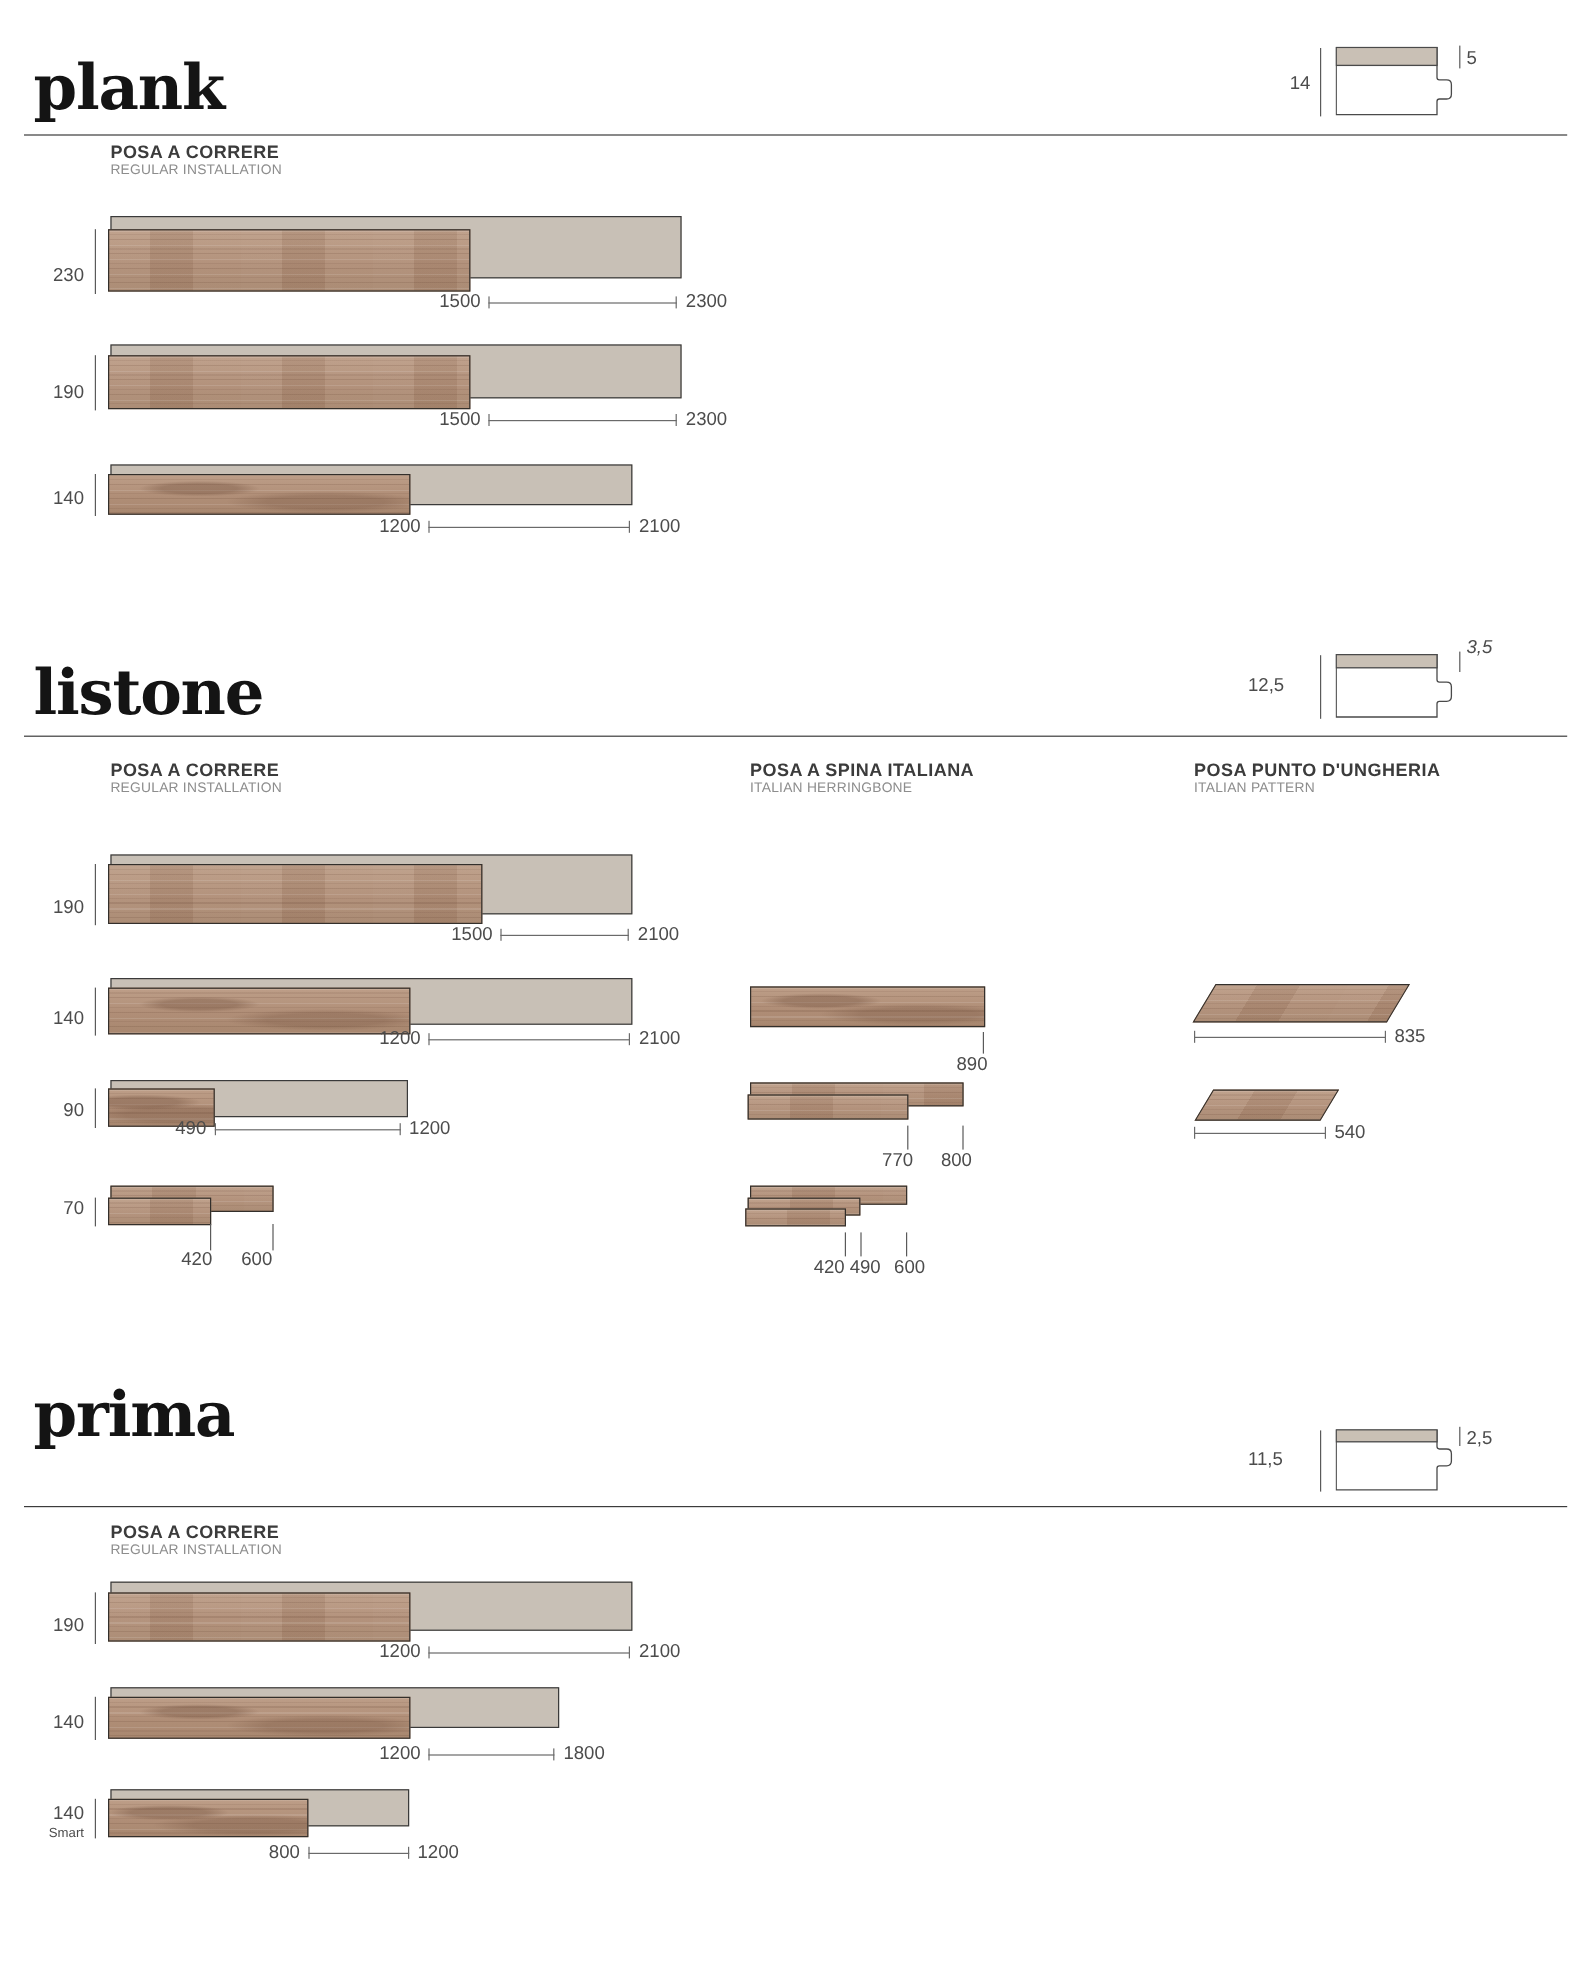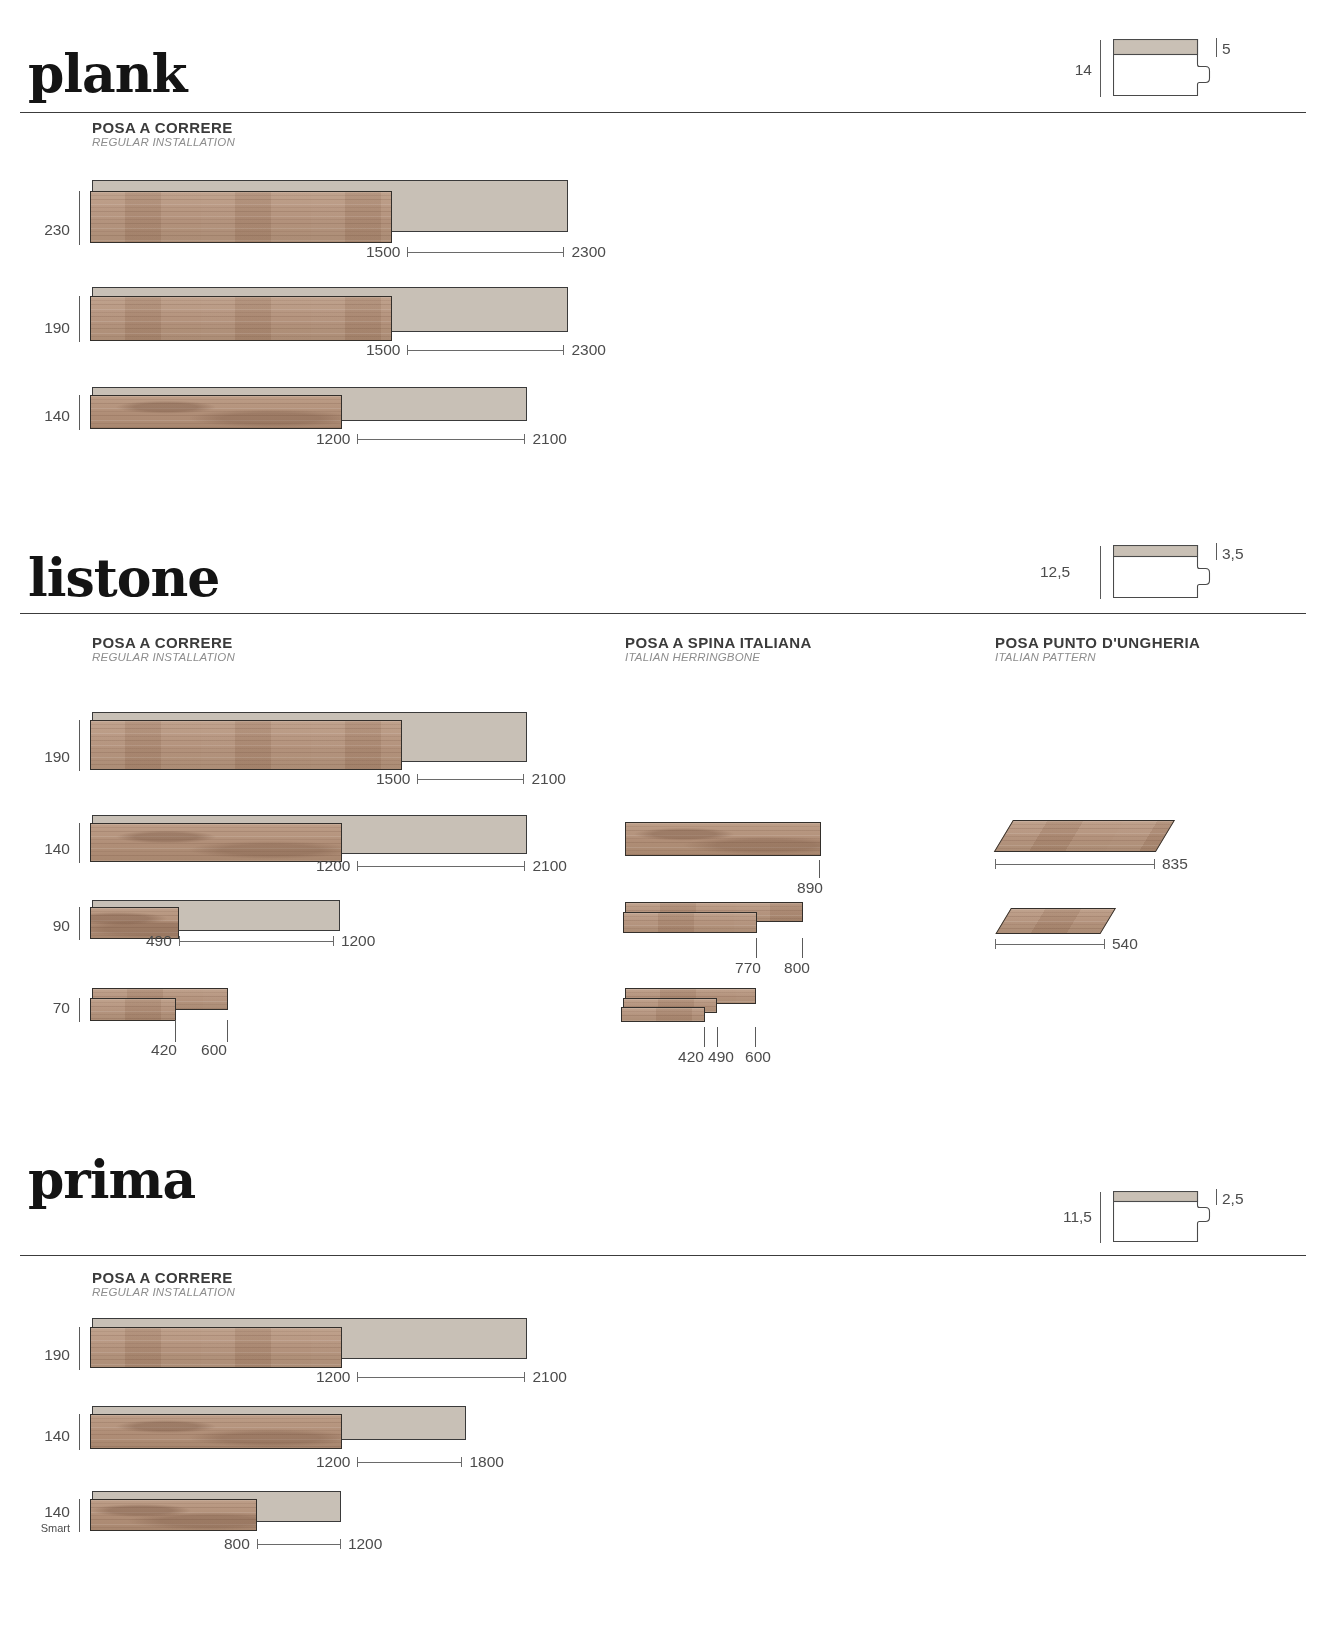--- a/index.html
+++ b/index.html
@@ -4,21 +4,21 @@
 <style>
   html,body{margin:0;padding:0;background:#ffffff;}
   body{font-family:"Liberation Sans", sans-serif;}
   #page{position:relative;width:1326px;height:1636px;background:#fff;overflow:hidden;}
 
   .title{position:absolute;font-family:"DejaVu Serif", serif;font-weight:bold;
          font-size:52px;line-height:1.0;color:#141414;letter-spacing:-1px;}
   .rule{position:absolute;left:20px;width:1286px;border-top:1.6px solid #3c3c3c;}
 
   .head1{position:absolute;font-size:15px;font-weight:bold;color:#3b3b3b;letter-spacing:.4px;}
-  .head2{position:absolute;font-size:11.5px;color:#8d8d8d;letter-spacing:.2px;font-style:italic;}
+  .head2{position:absolute;font-size:11.5px;color:#8d8d8d;letter-spacing:.2px;}
 
   .ghost{position:absolute;background:#c8c0b6;border:1px solid #3a3a3a;box-sizing:border-box;}
 
   .wood{position:absolute;box-sizing:border-box;border:1px solid #332f2b;background-color:#b19078;
     background-image:
       repeating-linear-gradient(180deg, rgba(255,255,255,.12) 0 1px, rgba(255,255,255,0) 1px 3px,
         rgba(94,60,43,.10) 3px 4px, rgba(0,0,0,0) 4px 7px, rgba(94,60,43,.16) 7px 8px, rgba(0,0,0,0) 8px 12px),
       repeating-linear-gradient(90deg, rgba(255,255,255,.05) 0 34px, rgba(80,48,34,.07) 34px 70px,
         rgba(255,255,255,.04) 70px 110px),
       linear-gradient(180deg,#bd9e88 0%,#b08e77 55%,#a8876f 100%);}
@@ -99,21 +99,21 @@
     <div class="title" style="left:28px;top:552px;">listone</div>
     <div class="rule" style="top:613px;"></div>
 
     <span class="num" style="left:1040px;top:564px;width:52px;text-align:left;">12,5</span>
     <div class="vtick" style="left:1100px;top:546px;height:53px;"></div>
     <svg width="102" height="54" style="position:absolute;left:1113px;top:545px;">
       <path d="M0.5 0.5 H84.5 V21.5 Q84.5 23.5 86.5 23.5 H92.5 Q96.5 23.5 96.5 27.5 V35.5 Q96.5 39.5 92.5 39.5 H86.5 Q84.5 39.5 84.5 41.5 V52.5 H0.5 Z" fill="#ffffff" stroke="#4a4a4a" stroke-width="1.1"></path>
       <rect x="0.5" y="0.5" width="84" height="11" fill="#c9c0b5" stroke="#4a4a4a" stroke-width="1.1"></rect>
     </svg>
     <div class="vtick" style="left:1216px;top:543px;height:17px;"></div>
-    <span class="num" style="left:1222px;top:546px;">3,5</span>
+    <span class="num" style="left:1222px;top:532px;font-style:italic;">3,5</span>
 
     <div class="head1" style="left:92px;top:634px;">POSA A CORRERE</div>
     <div class="head2" style="left:92px;top:651px;">REGULAR INSTALLATION</div>
     <div class="head1" style="left:625px;top:634px;">POSA A SPINA ITALIANA</div>
     <div class="head2" style="left:625px;top:651px;">ITALIAN HERRINGBONE</div>
     <div class="head1" style="left:995px;top:634px;">POSA PUNTO D'UNGHERIA</div>
     <div class="head2" style="left:995px;top:651px;">ITALIAN PATTERN</div>
 
     <div class="ghost" style="left:92px;top:712px;width:435px;height:50px;"></div>
     <div class="wood" style="left:90px;top:720px;width:312px;height:50px;"></div>
@@ -184,21 +184,21 @@
     <div class="dim" style="left:995px;top:936px;">
       <span class="dline" style="width:110px;"></span>
       <span>540</span>
     </div>
   </div>
 
   <div>
     <div class="title" style="left:28px;top:1154px;">prima</div>
     <div class="rule" style="top:1255px;"></div>
 
-    <span class="num" style="left:1040px;top:1209px;width:52px;text-align:right;">11,5</span>
+    <span class="num" style="left:1040px;top:1209px;width:52px;text-align:left;">11,5</span>
     <div class="vtick" style="left:1100px;top:1192px;height:51px;"></div>
     <svg width="102" height="52" style="position:absolute;left:1113px;top:1191px;">
       <path d="M0.5 0.5 H84.5 V14.5 Q84.5 16.5 86.5 16.5 H92.5 Q96.5 16.5 96.5 20.5 V26.5 Q96.5 30.5 92.5 30.5 H86.5 Q84.5 30.5 84.5 32.5 V50.5 H0.5 Z" fill="#ffffff" stroke="#4a4a4a" stroke-width="1.1"></path>
       <rect x="0.5" y="0.5" width="84" height="10" fill="#c9c0b5" stroke="#4a4a4a" stroke-width="1.1"></rect>
     </svg>
     <div class="vtick" style="left:1216px;top:1189px;height:16px;"></div>
     <span class="num" style="left:1222px;top:1191px;">2,5</span>
 
     <div class="head1" style="left:92px;top:1269px;">POSA A CORRERE</div>
     <div class="head2" style="left:92px;top:1286px;">REGULAR INSTALLATION</div>

